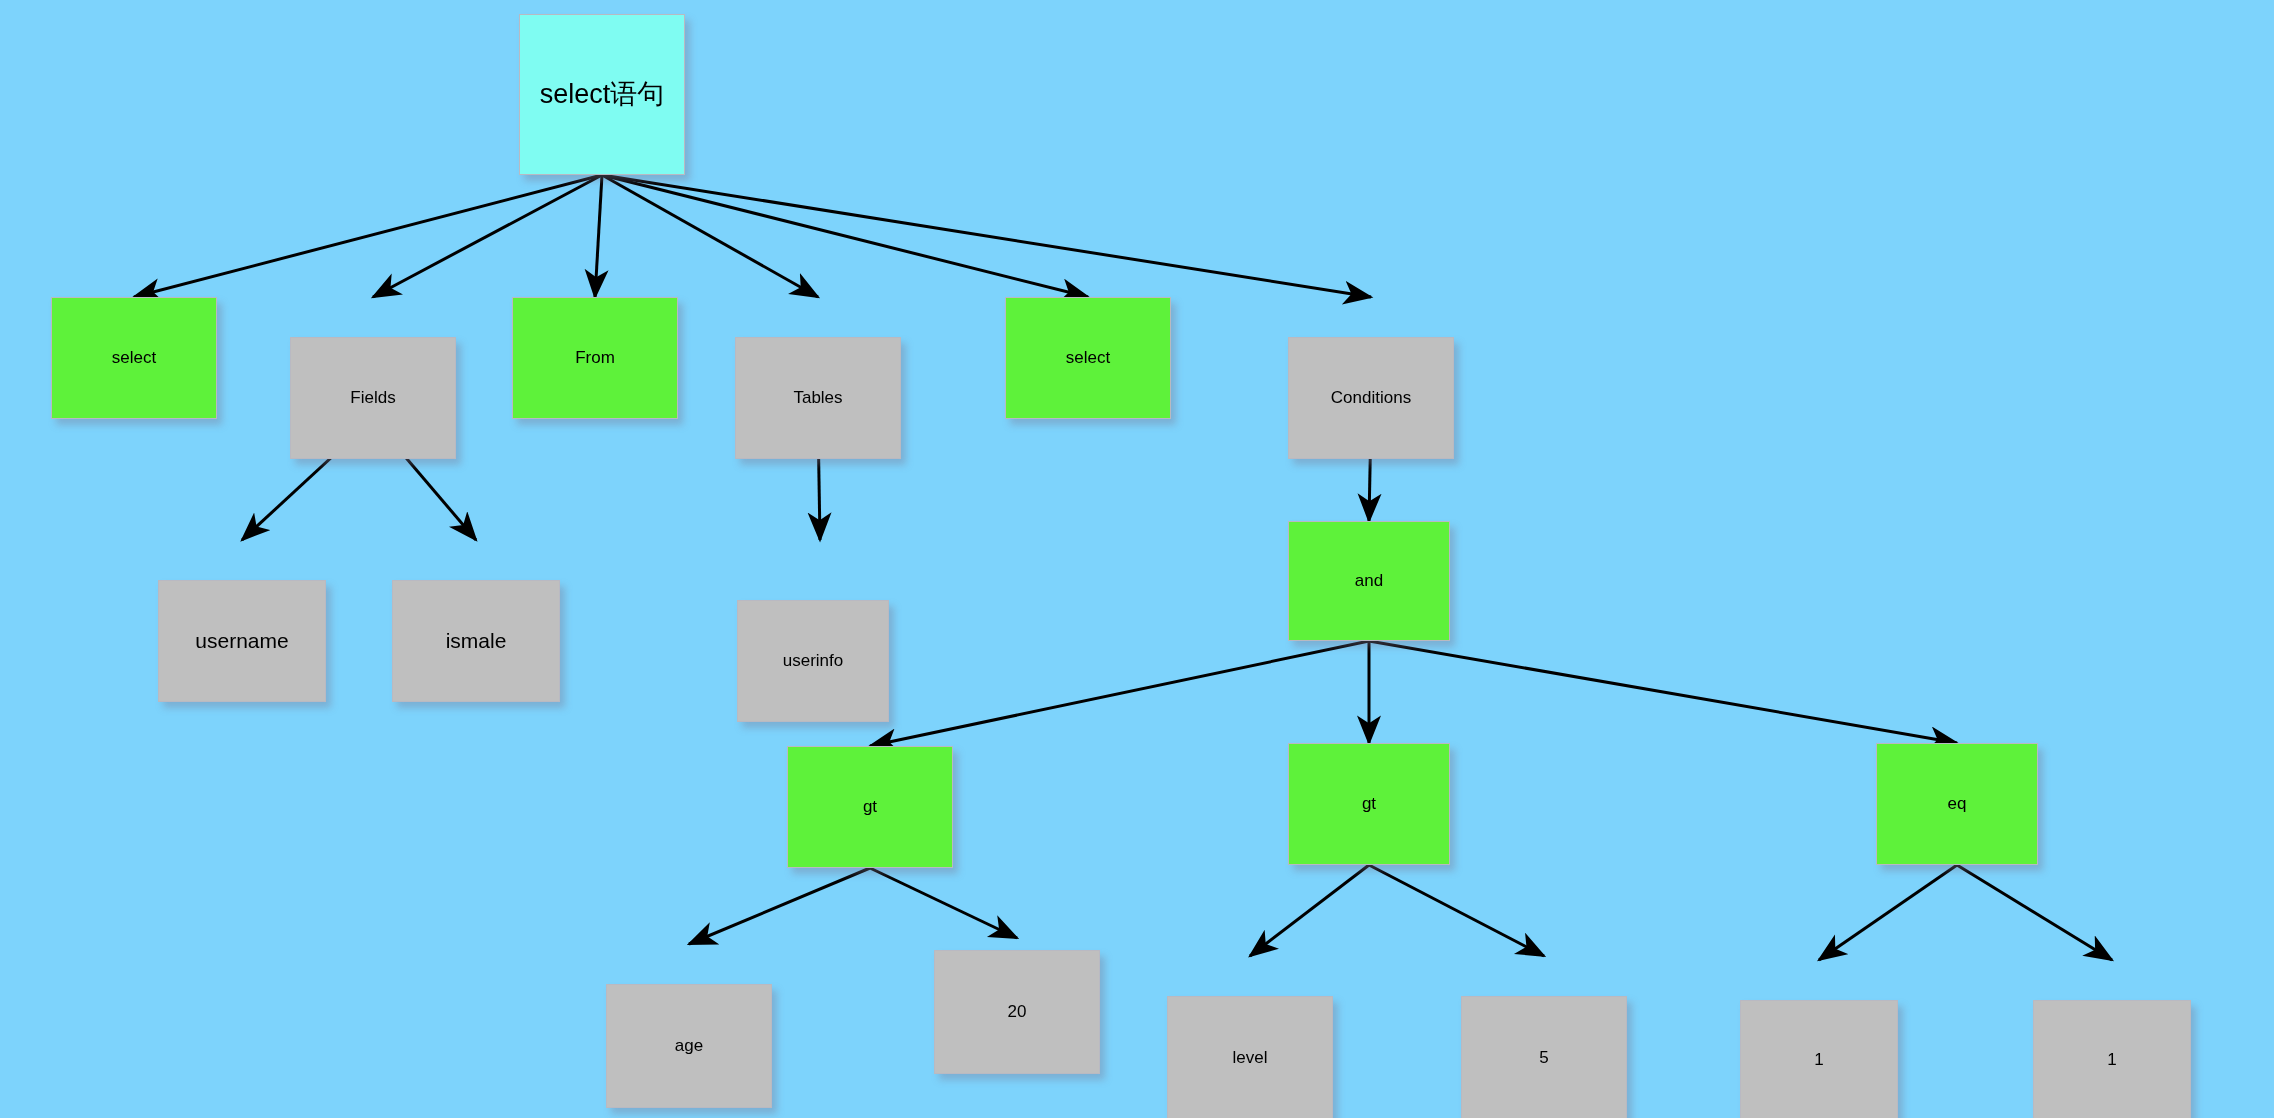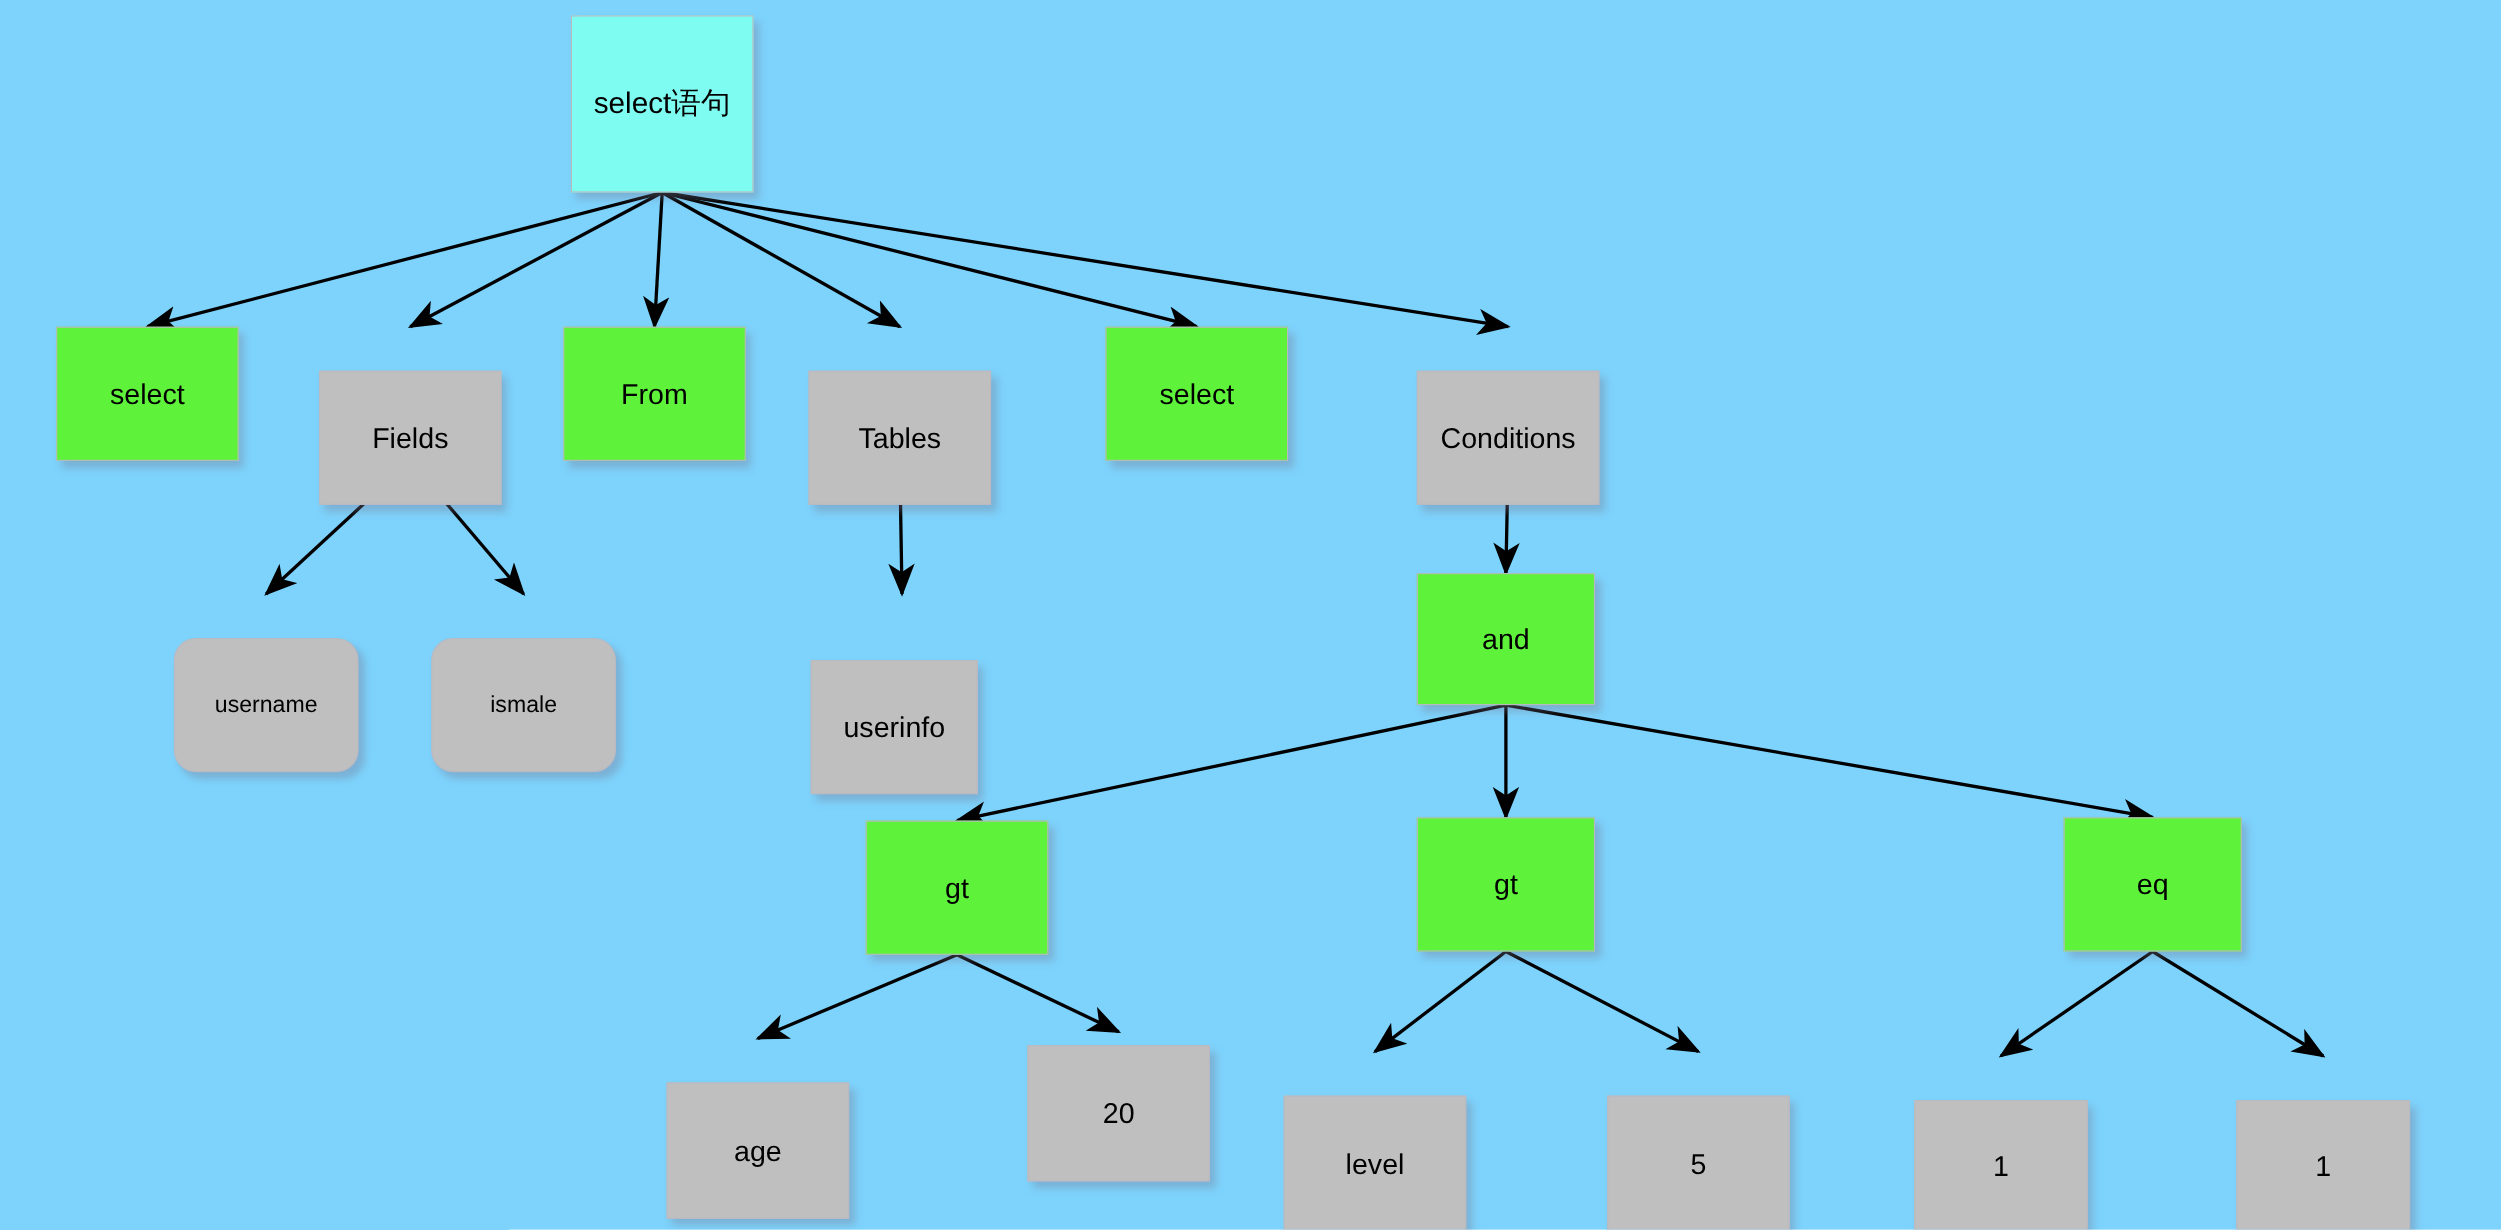--- a/index.html
+++ b/index.html
@@ -35,22 +35,22 @@
     text-align: center;
     line-height: 1.1;
     white-space: nowrap;
     z-index: 2;
   }
   .node.green  { background: #5ef23a; }
   .node.gray   { background: #bfbfbf; margin-top: 40px; }
   .node.cyan   { background: #7ffcf2; }
 
   .fs-lg { font-size: 27px; }
-  .fs-md { font-size: 26px; }
-  .fs-sm { font-size: 21px; border-radius: 20px; }
+  .fs-md { font-size: 17px; }
+  .fs-sm { font-size: 21px; }
 </style>
 </head>
 <body>
 
 <div id="canvas">
   <svg id="edges" viewBox="0 0 2274 1118" width="2274" height="1118">
     <defs>
       <marker id="arrowhead" markerWidth="11" markerHeight="11" refX="9.2" refY="4" orient="auto" markerUnits="strokeWidth">
         <path d="M0,0 L10,4 L0,8 L2.6,4 Z" fill="#000000"></path>
       </marker>

